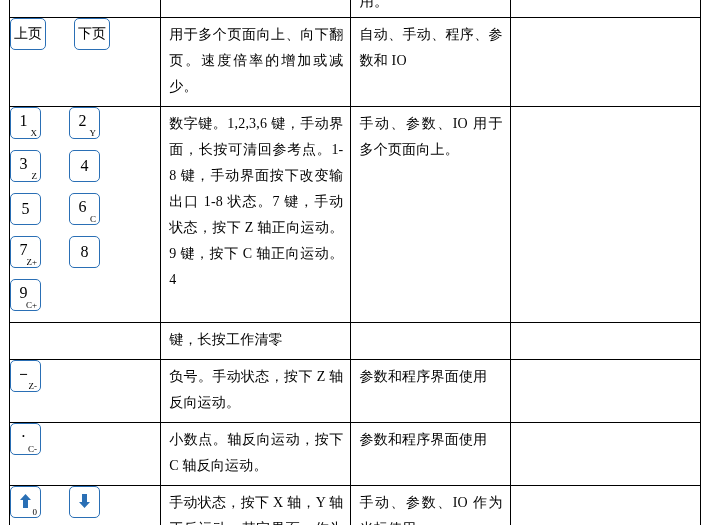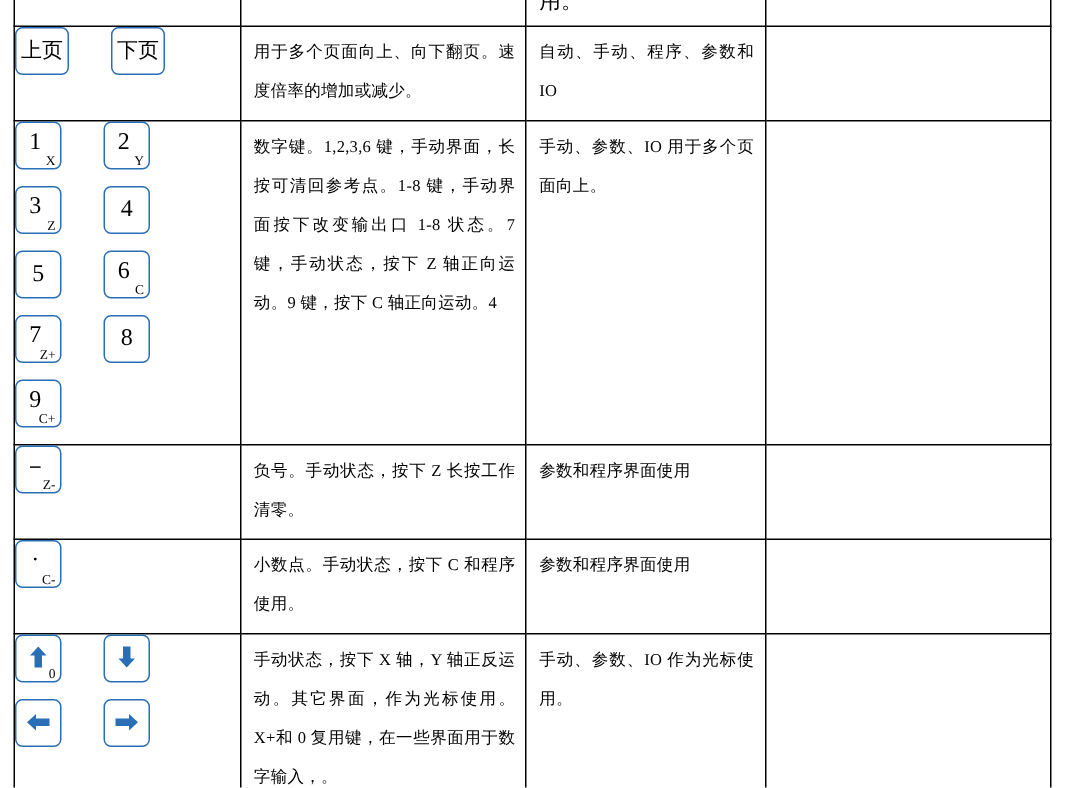--- a/index.html
+++ b/index.html
@@ -31,21 +31,21 @@
     border: 1px solid #000;
     vertical-align: top;
     padding: 0;
   }
   .col-keys   { width: 151px; }
   .col-desc   { width: 190px; }
   .col-scope  { width: 159px; }
   .col-extra  { width: 190px; }
 
   .desc, .scope {
-    font-size: 11px;
+    font-size: 14px;
     line-height: 26px;
     padding: 4px 7px 6px 8px;
     letter-spacing: 0.2px;
     text-align: justify;
   }
   .keys-cell {
     padding: 7px 0 8px 10px;
   }
   .keyrow {
     display: flex;
@@ -192,52 +192,64 @@
           <div class="desc">数字键。1,2,3,6 键，手动界面，长按可清回参考点。1-8 键，手动界面按下改变输出口 1-8 状态。7 键，手动状态，按下 Z 轴正向运动。9 键，按下 C 轴正向运动。4</div>
         </td>
         <td>
           <div class="scope">手动、参数、IO 用于多个页面向上。</div>
         </td>
         <td>
           <div class="scope"></div>
         </td>
       </tr>
 
+      <tr>
+        <td class="keys-cell" style="height:30px;"></td>
+        <td>
+          <div class="desc">键，长按工作清零</div>
+        </td>
+        <td>
+          <div class="scope"></div>
+        </td>
+        <td>
+          <div class="scope"></div>
+        </td>
+      </tr>
 
       <tr>
         <td class="keys-cell">
           <div class="keyrow">
             <div class="key">
               <span class="main">－</span>
               <span class="sub">Z-</span>
             </div>
           </div>
         </td>
         <td>
-          <div class="desc">负号。手动状态，按下 Z 长按工作清零。</div>
+          <div class="desc">负号。手动状态，按下 Z 轴反向运动。</div>
         </td>
         <td>
           <div class="scope">参数和程序界面使用</div>
         </td>
         <td>
           <div class="scope"></div>
         </td>
       </tr>
 
       <tr>
         <td class="keys-cell">
           <div class="keyrow">
             <div class="key">
               <span class="main">·</span>
               <span class="sub">C-</span>
             </div>
           </div>
         </td>
         <td>
-          <div class="desc">小数点。手动状态，按下 C 和程序使用。</div>
+          <div class="desc">小数点。轴反向运动，按下 C 轴反向运动。</div>
         </td>
         <td>
           <div class="scope">参数和程序界面使用</div>
         </td>
         <td>
           <div class="scope"></div>
         </td>
       </tr>
 
       <tr>

